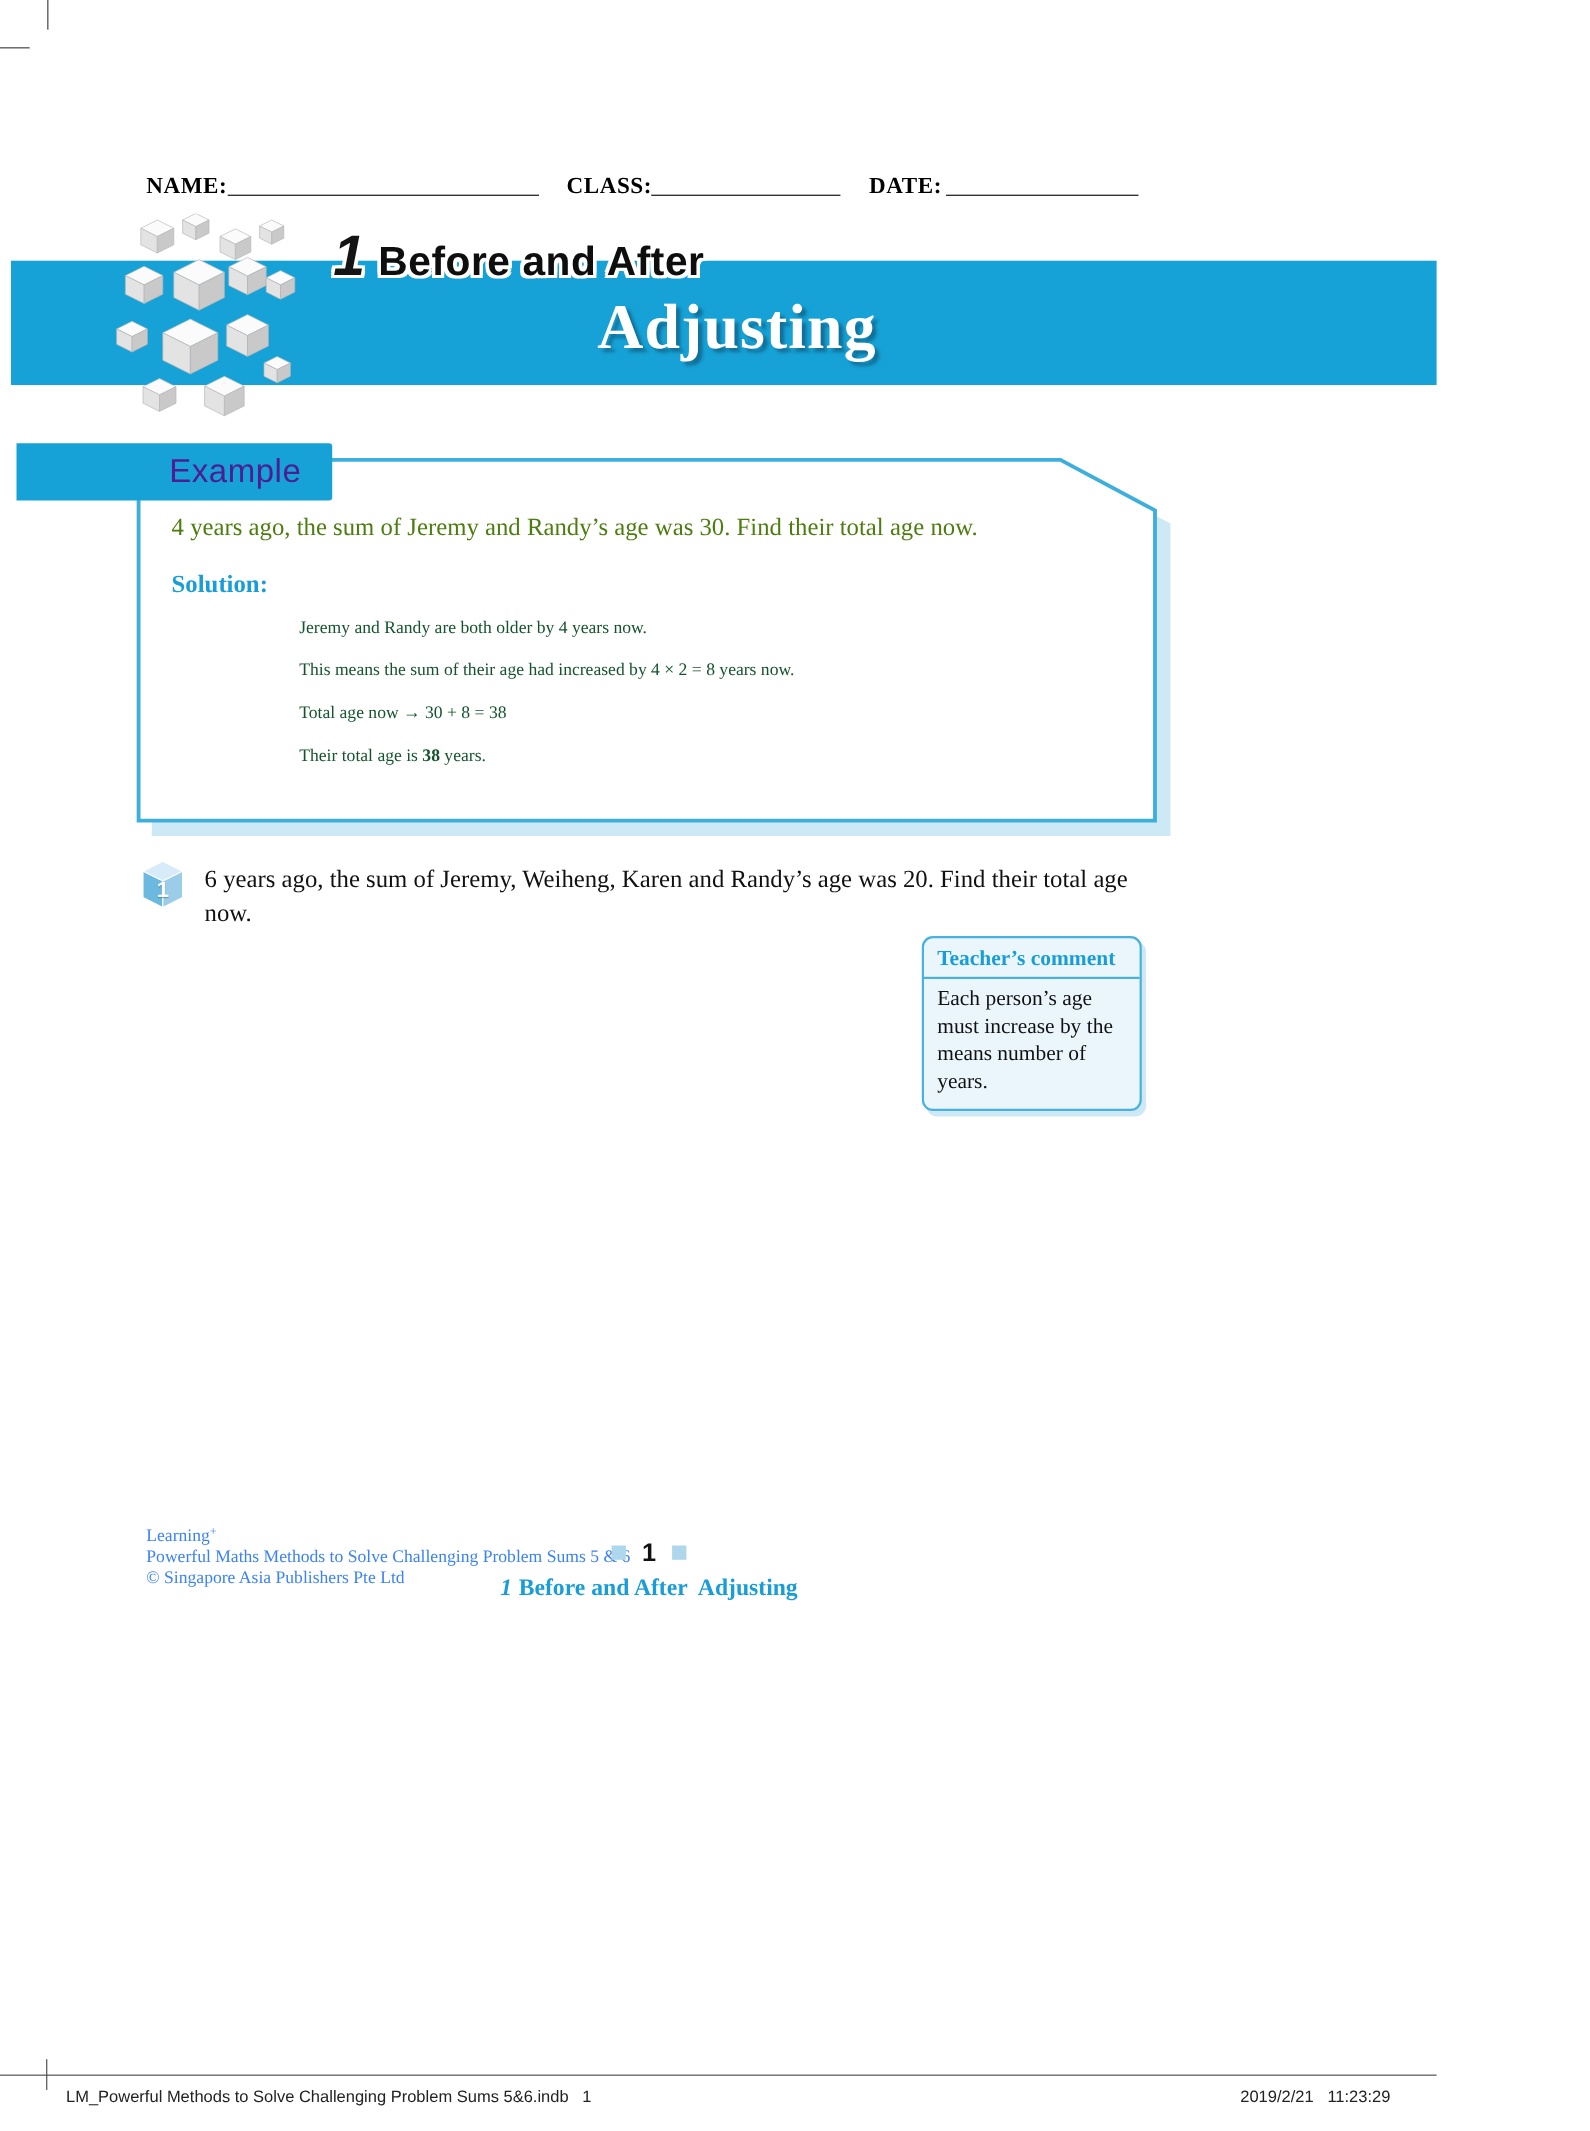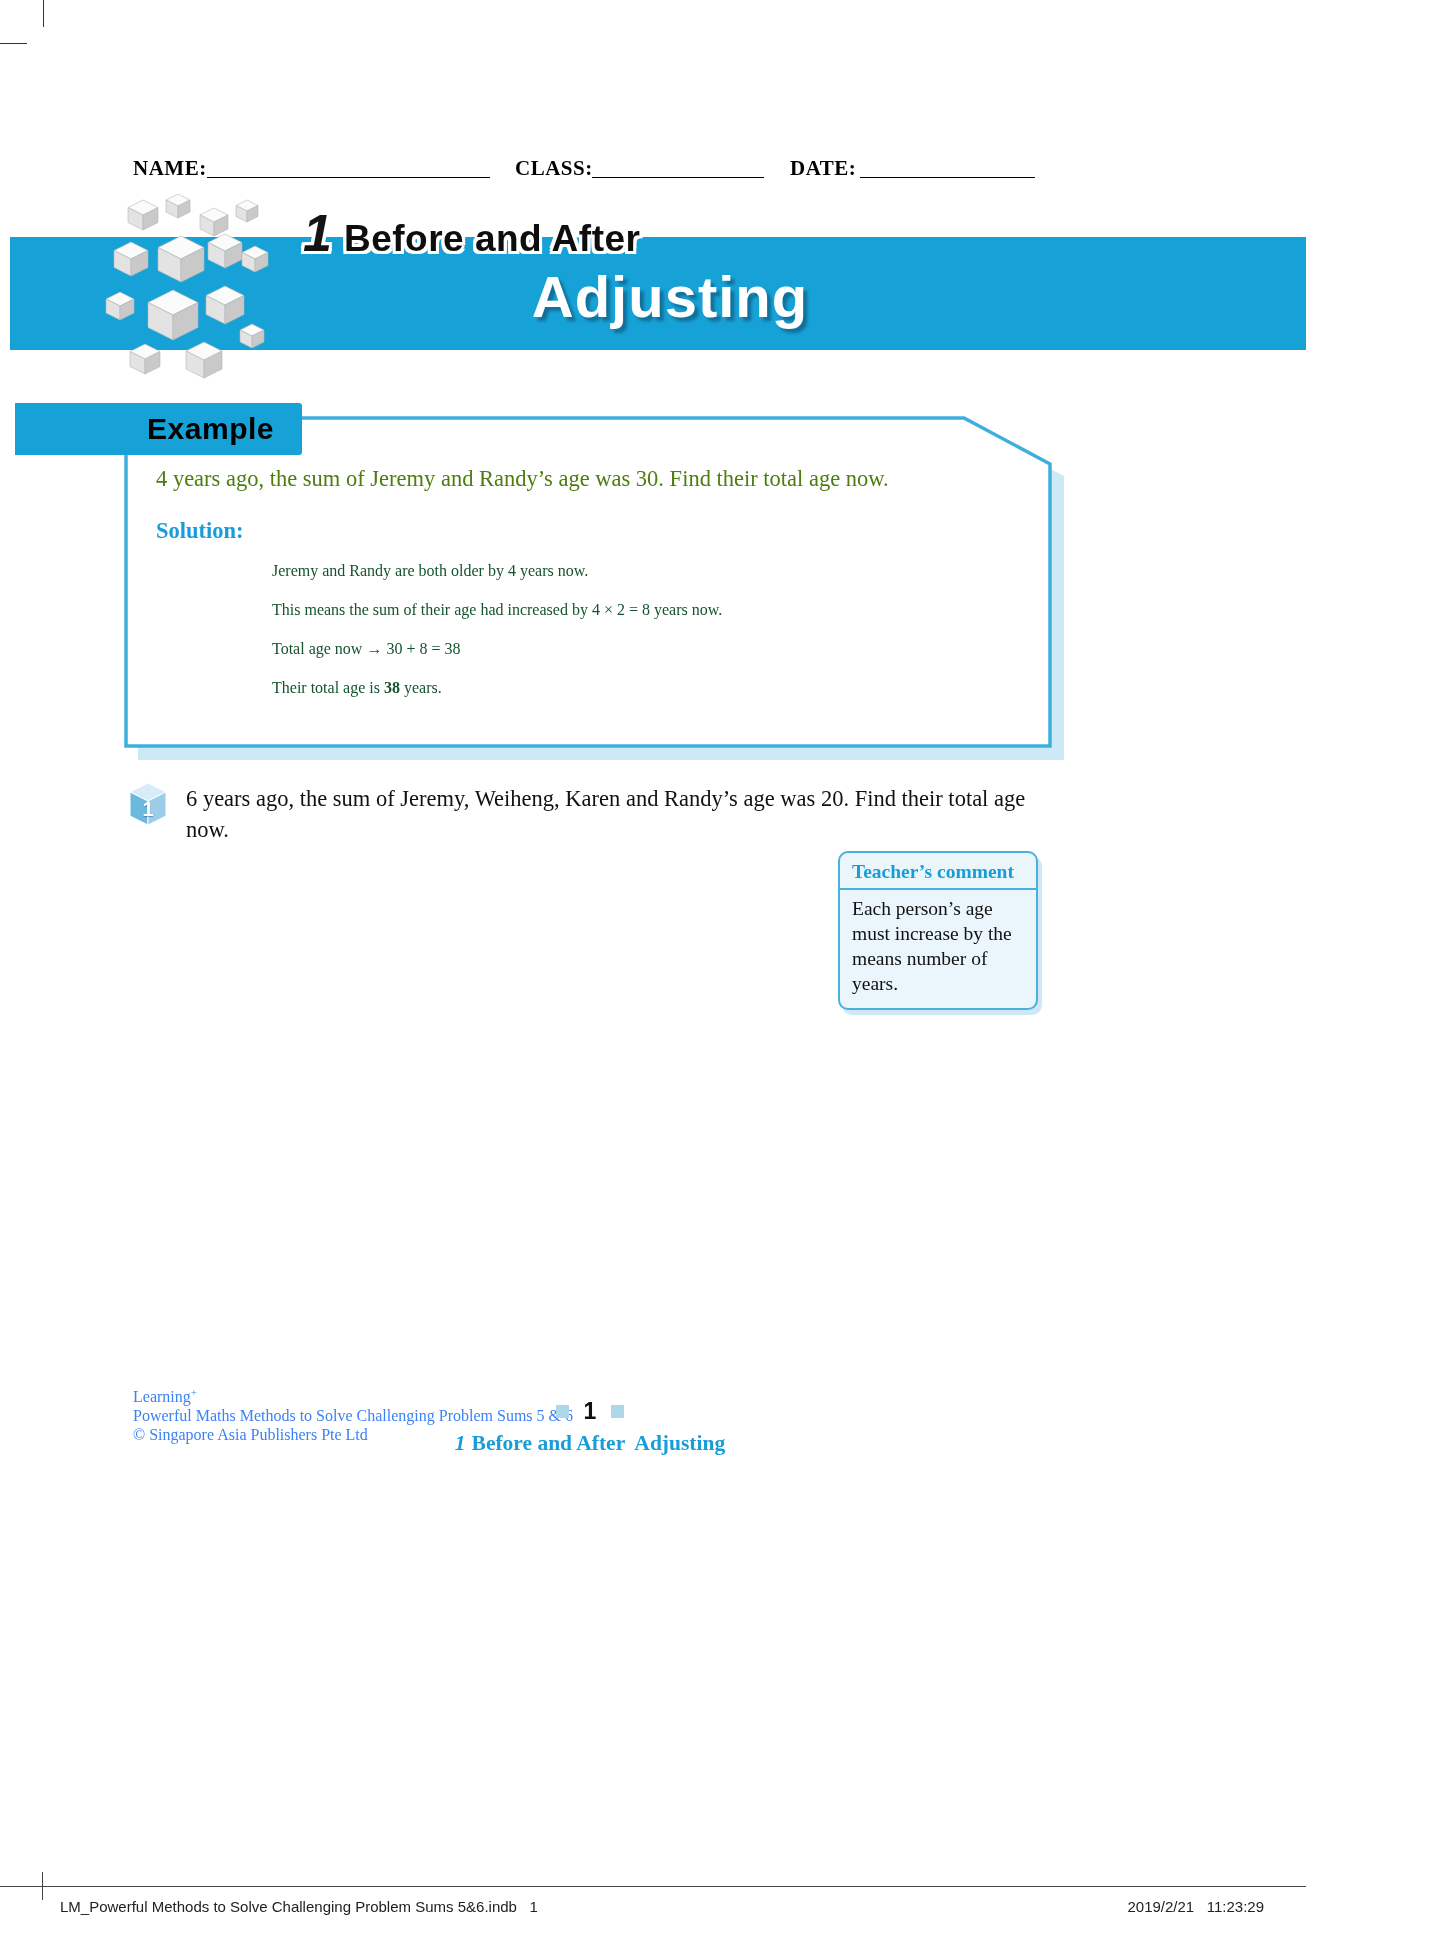--- a/index.html
+++ b/index.html
@@ -27,34 +27,34 @@
   .chapter-number {
     font-size:52px; font-weight:bold; font-style:italic; color:#141414;
     text-shadow:-3px -3px 0 #fff, 3px -3px 0 #fff, -3px 3px 0 #fff, 3px 3px 0 #fff, 0 -3px 0 #fff, 0 3px 0 #fff, -3px 0 0 #fff, 3px 0 0 #fff;
   }
   .chapter-title {
     font-size:37px; font-weight:bold; color:#0e0e0e; letter-spacing:0.5px;
     text-shadow:-3px -3px 0 #fff, 3px -3px 0 #fff, -3px 3px 0 #fff, 3px 3px 0 #fff, 0 -3px 0 #fff, 0 3px 0 #fff, -3px 0 0 #fff, 3px 0 0 #fff;
   }
   .section-title {
     position:absolute; left:240px; top:263px; width:860px; z-index:4;
-    text-align:center; font-family:Liberation Sans, sans-serif;
+    text-align:center; font-family:Liberation Serif, serif;
     font-size:58px; font-weight:bold; color:#ffffff; letter-spacing:1px;
     text-shadow:4px 4px 3px rgba(10,50,80,0.45);
   }
   .cubes-svg { position:absolute; left:100px; top:194px; z-index:3; }
 
   
   .example-tab {
     position:absolute; left:15px; top:403px; width:287px; height:52px; z-index:6;
     background:#16a2d6; display:flex; align-items:center; justify-content:flex-end;
     padding-right:28px; border-radius:0 3px 3px 0;
   }
   .example-tab span {
-    color:#000000; font-family:"Liberation Sans", sans-serif; font-weight:bold; font-size:30px; letter-spacing:0.5px;
+    color:#4c1d95; font-family:"Liberation Sans", sans-serif; font-weight:normal; font-size:30px; letter-spacing:0.5px;
   }
   .example-box-svg { position:absolute; left:118px; top:414px; z-index:2; }
   .ex-question { position:absolute; left:156px; top:466px; width:880px; z-index:5; font-size:22.5px; color:#4d7c0f; }
   .solution-label { position:absolute; left:156px; top:518px; z-index:5; font-size:22.5px; font-weight:bold; color:#189dd9; }
   .solution-lines { position:absolute; left:253px; top:557px; width:790px; z-index:5; font-size:16px; color:#14532d;margin-left:19px; }
   .solution-lines .line { margin-bottom:12px; line-height:27px; }
   .answer-value { font-weight:bold; }
 
   
   .q-badge { position:absolute; left:127px; top:781px; width:42px; height:46px; z-index:5; }

